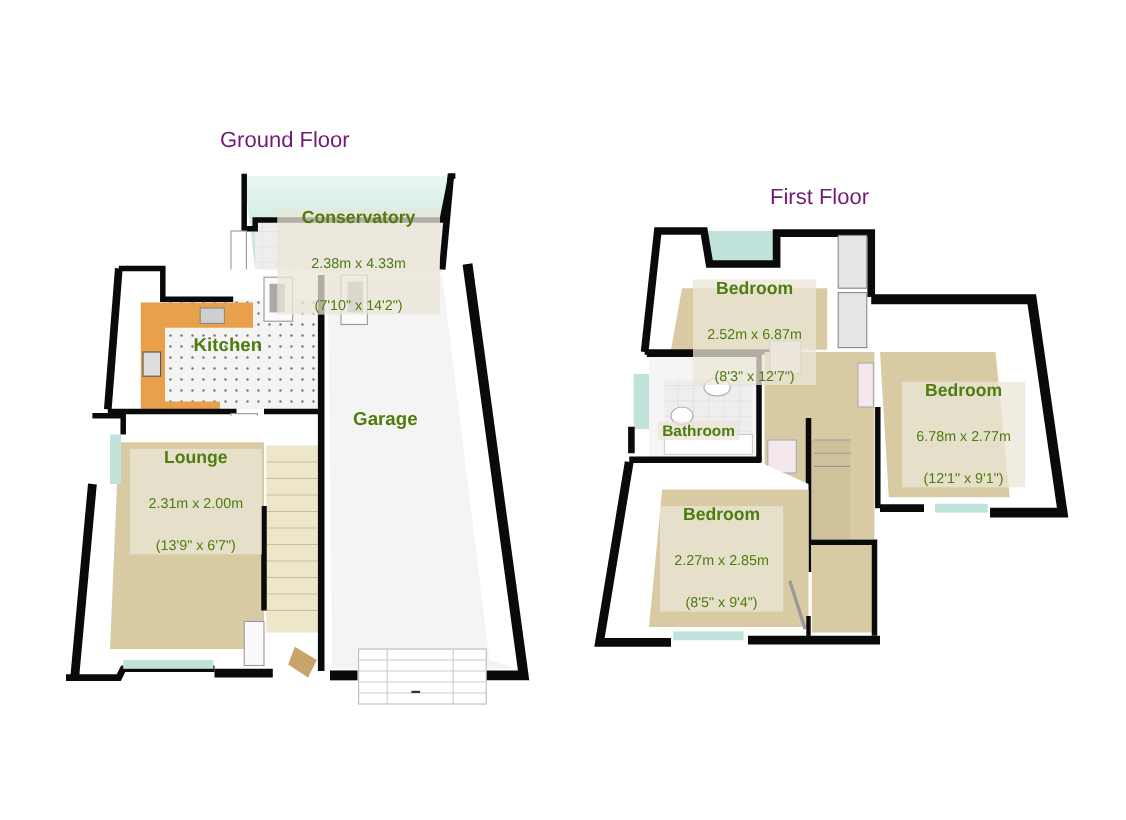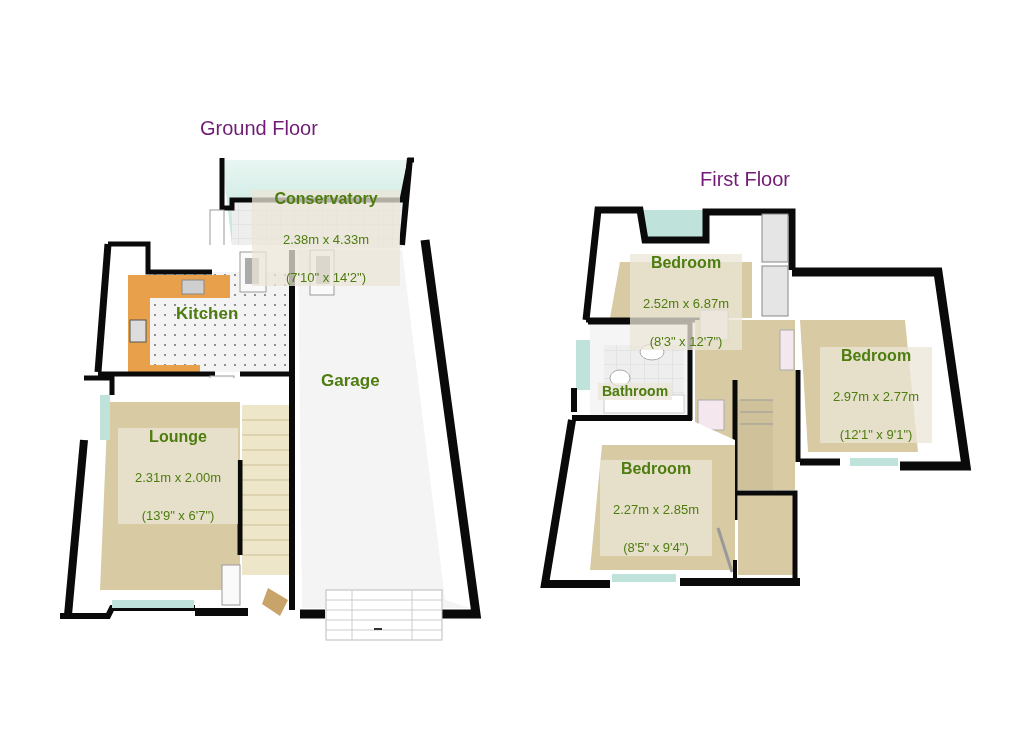--- a/index.html
+++ b/index.html
@@ -176,39 +176,39 @@
 <div class="label plate" style="left:252px;top:190px;width:140px;">
   <span class="name">Conservatory</span>
   <span class="dim">2.38m x 4.33m</span>
   <span class="dim">(7'10" x 14'2")</span>
 </div>
 
 <div class="label plain" style="left:172px;top:304px;">
   <span class="name">Kitchen</span>
 </div>
 
-<div class="label plate" style="left:118px;top:428px;width:112px;">
+<div class="label plate" style="left:118px;top:408px;width:112px;">
   <span class="name">Lounge</span>
   <span class="dim">2.31m x 2.00m</span>
   <span class="dim">(13'9" x 6'7")</span>
 </div>
 
 <div class="label plain" style="left:317px;top:371px;">
   <span class="name">Garage</span>
 </div>
 
 <div class="label plate" style="left:630px;top:254px;width:104px;">
   <span class="name">Bedroom</span>
   <span class="dim">2.52m x 6.87m</span>
   <span class="dim">(8'3" x 12'7")</span>
 </div>
 
 <div class="label plate" style="left:820px;top:347px;width:104px;">
   <span class="name">Bedroom</span>
-  <span class="dim">2.97m x 2.77m</span>
+  <span class="dim">6.78m x 2.77m</span>
   <span class="dim">(12'1" x 9'1")</span>
 </div>
 
 <div class="label plate" style="left:598px;top:383px;">
   <span class="name" style="font-size:14px;">Bathroom</span>
 </div>
 
 <div class="label plate" style="left:600px;top:460px;width:104px;">
   <span class="name">Bedroom</span>
   <span class="dim">2.27m x 2.85m</span>

